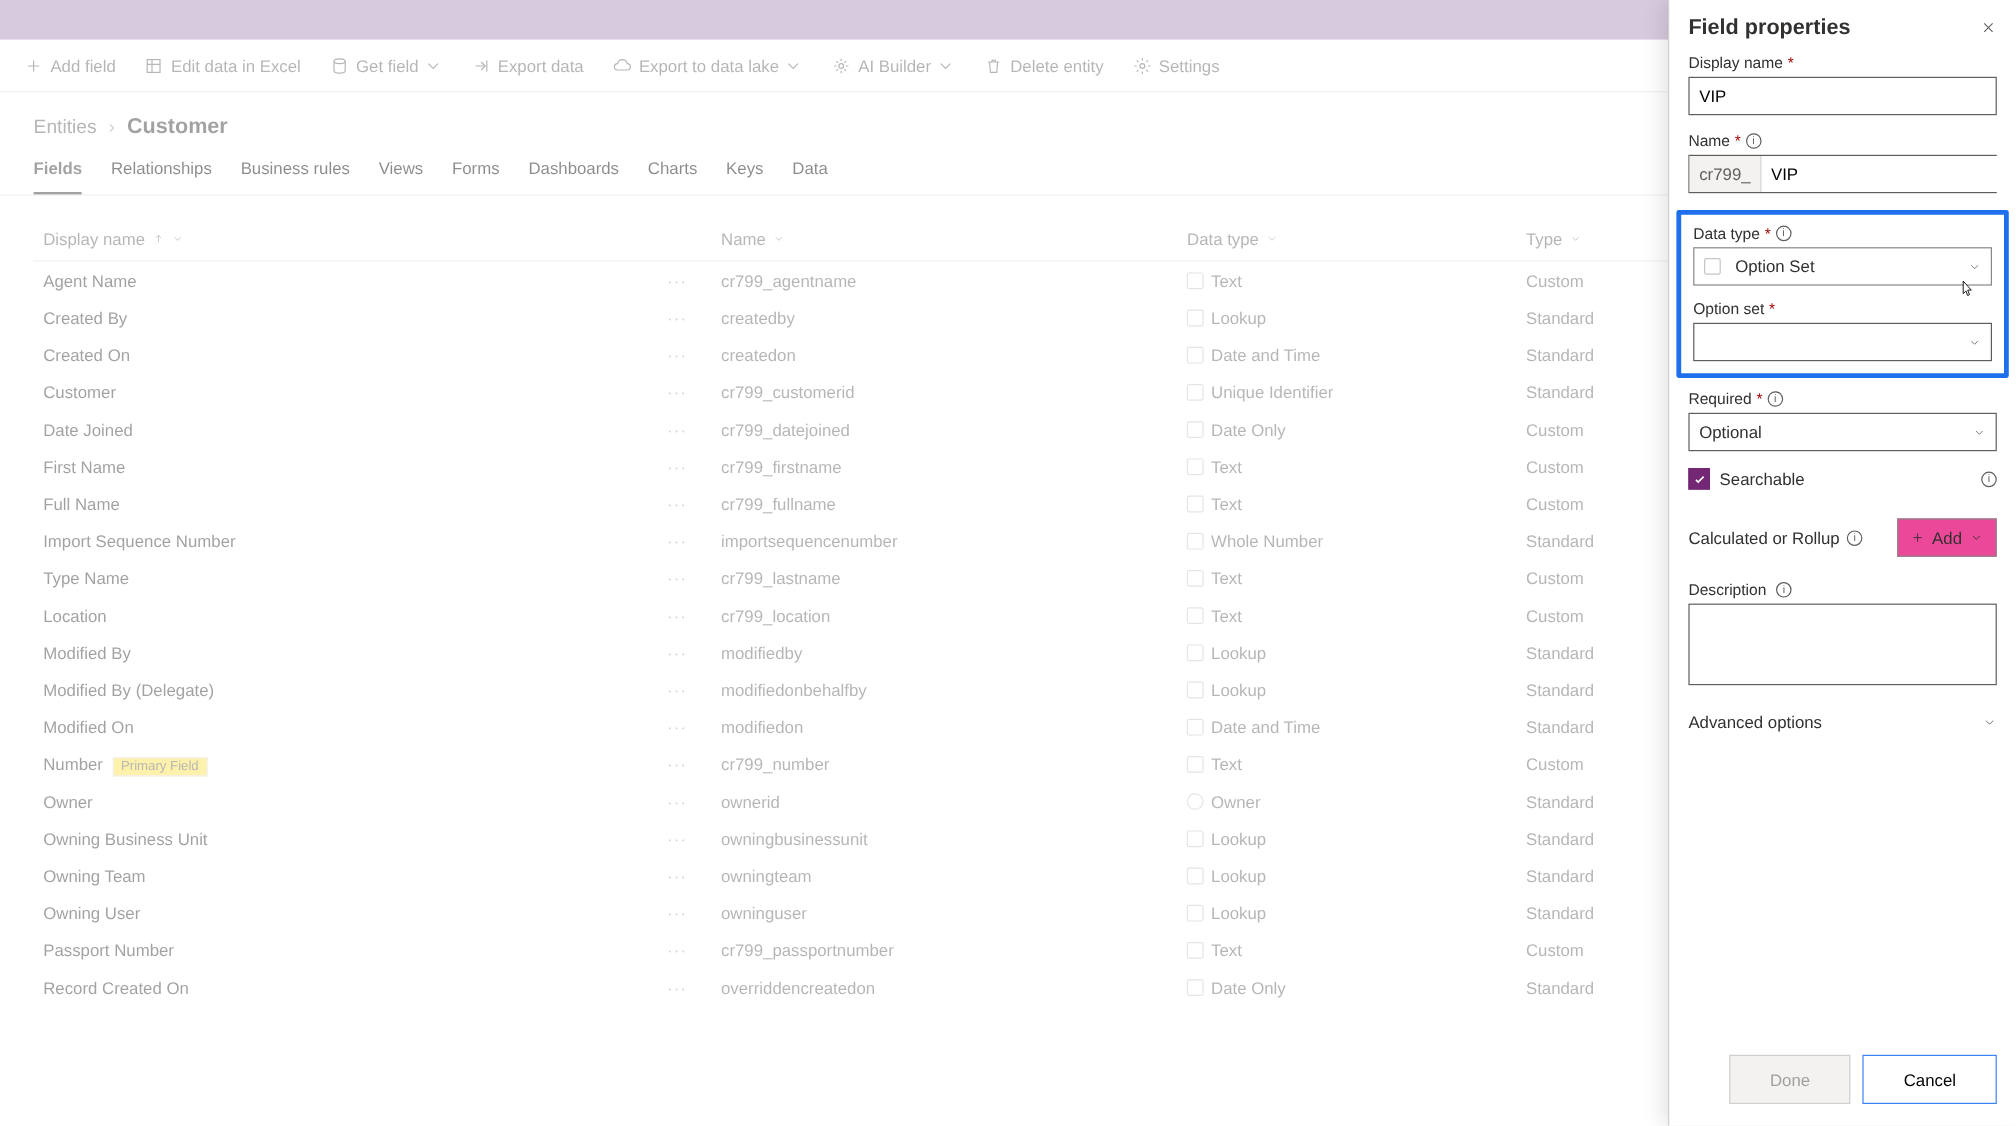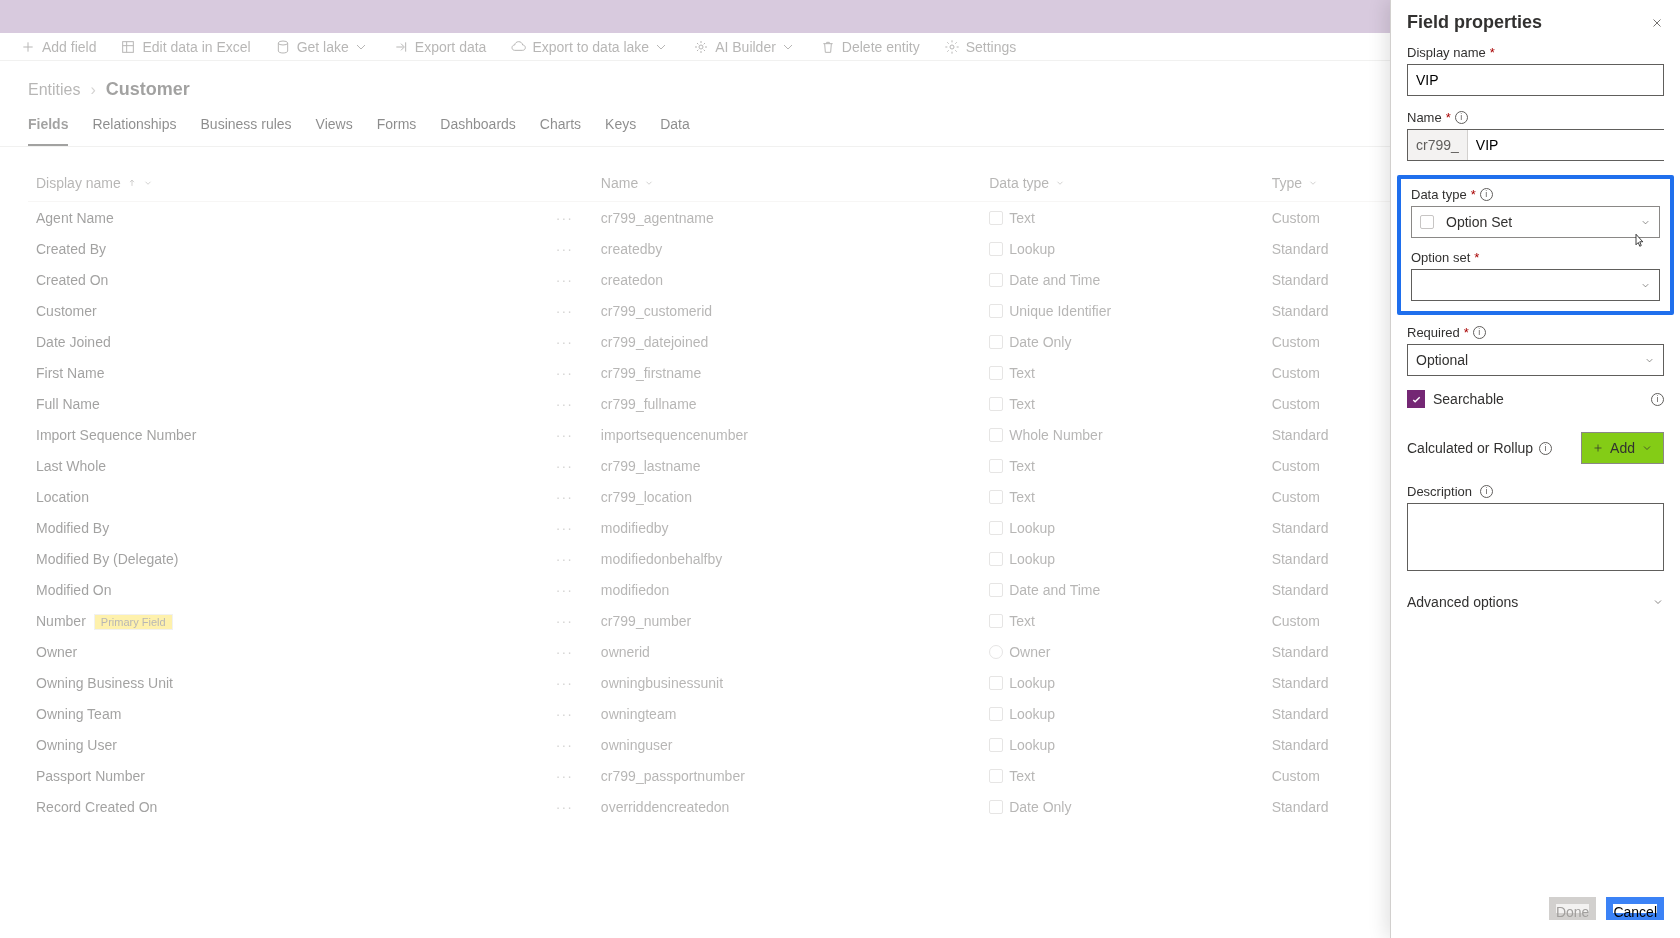--- a/index.html
+++ b/index.html
@@ -5,21 +5,21 @@
 * { box-sizing: border-box; margin: 0; padding: 0; font-family: "Segoe UI", -apple-system, sans-serif; }
 body { background: #fff; color: #323130; font-size: 14px; overflow: hidden; }
 
 
 .topbar { height: 33px; background: #a98bb5; display: flex; align-items: center; justify-content: flex-end; padding-right: 20px; color: #fff; font-size: 11px; }
 .topbar .env { display: flex; flex-direction: column; align-items: flex-start; line-height: 1.1; margin-left: 6px;}
 .topbar .envlabel{font-size:10px; opacity:.9;}
 .topbar svg{stroke:#fff;}
 
 
-.commandbar { height: 28px; display: flex; align-items: center; gap: 4px; padding: 0 10px; border-bottom: 1px solid #e1dfdd; color: #605e5c; }
+.commandbar { height: 44px; display: flex; align-items: center; gap: 4px; padding: 0 10px; border-bottom: 1px solid #e1dfdd; color: #605e5c; }
 .commandbar .cmd { display: inline-flex; align-items: center; gap: 6px; padding: 0 10px; height: 100%; cursor: pointer; font-size: 14px;}
 .commandbar .cmd svg { width: 16px; height: 16px; stroke: #605e5c; fill: none; stroke-width: 1.5; }
 .commandbar .chev { width:10px;height:10px; stroke:#605e5c; fill:none; stroke-width:1.5; margin-left:-2px;}
 
 
 .breadcrumb-row { padding: 18px 28px 6px; display:flex; align-items:baseline; gap:10px;}
 .breadcrumb-row .crumb { color:#605e5c; font-size:16px;}
 .breadcrumb-row .sep { color:#a19f9d; font-size:16px;}
 .breadcrumb-row .current { font-size:18px; font-weight:600; color:#323130;}
 
@@ -65,29 +65,29 @@
 .select { width:100%; height:32px; border:1px solid #605e5c; display:flex; align-items:center; padding:0 8px; justify-content:space-between; cursor:pointer; background:#fff;}
 .select .sel-left{display:flex;align-items:center;gap:6px;}
 .select .chev{width:11px;height:11px;stroke:#605e5c;fill:none;stroke-width:1.5;}
 .select.optselected{ border:1px solid #8a8886;}
 .highlight-box{ border:4px solid #1f6fed; padding:8px 10px 10px; margin:0 -10px 10px; border-radius:2px;}
 .highlight-box .field-group{margin-bottom:12px;}
 .highlight-box .field-group:last-child{margin-bottom:0;}
 .checkbox-row{display:flex;align-items:center;gap:8px;}
 .checkbox{ width:18px;height:18px; background:#742774; border:1px solid #742774; display:flex;align-items:center;justify-content:center;}
 .checkbox svg{width:11px;height:11px;stroke:#fff;fill:none;stroke-width:3;}
-.add-btn{ height:32px; border:1px solid #8a8886; background:#84cc16; display:inline-flex;align-items:center; gap:6px; padding:0 10px; cursor:pointer; margin-left:auto;}
+.add-btn{ height:32px; border:1px solid #8a8886; background:#ec4899; display:inline-flex;align-items:center; gap:6px; padding:0 10px; cursor:pointer; margin-left:auto;}
 .add-btn svg{width:12px;height:12px;stroke:#323130;fill:none;stroke-width:1.5;}
 .calc-row{display:flex;align-items:center;}
 .textarea{width:100%;height:68px;border:1px solid #605e5c;resize:none;padding:6px;font-family:inherit;font-size:14px;}
 .adv-row{display:flex;align-items:center;justify-content:space-between;cursor:pointer;padding:6px 0;}
 .adv-row svg{width:12px;height:12px;stroke:#605e5c;fill:none;stroke-width:1.5;}
 
 .panel-footer{ padding:12px 16px 18px; display:flex; justify-content:flex-end; gap:10px;}
-.btn{ height:23px; padding:0 0; border:7px solid #3b82f6; background:#fff; cursor:pointer; font-size:14px;}
+.btn{ height:41px; padding:0 33px; border:1px solid #3b82f6; background:#fff; cursor:pointer; font-size:14px;}
 .btn.primary{ background:#f3f2f1; border-color:#d2d0ce; color:#a19f9d; cursor:not-allowed;}
 
 
 .cursor-img{position:absolute; width:18px;height:22px; pointer-events:none; z-index:20;}
 </style>
 </head>
 <body>
 
 <div class="topbar">
   <svg width="14" height="14" viewBox="0 0 24 24" fill="none" stroke-width="1.5">
@@ -112,21 +112,21 @@
         <rect x="4" y="4" width="16" height="16"></rect>
         <path d="M4 10h16M10 4v16"></path>
       </svg>
       <span>Edit data in Excel</span>
     </div>
   <div class="cmd">
       <svg viewBox="0 0 24 24">
         <ellipse cx="12" cy="6" rx="7" ry="3"></ellipse>
         <path d="M5 6v12c0 1.7 3.1 3 7 3s7-1.3 7-3V6"></path>
       </svg>
-      <span>Get lake</span>
+      <span>Get field</span>
       <svg class="chev" viewBox="0 0 24 24">
         <path d="M6 9l6 6 6-6"></path>
       </svg>
     </div>
   <div class="cmd">
       <svg viewBox="0 0 24 24">
         <path d="M5 12h10M12 7l5 5-5 5M19 5v14"></path>
       </svg>
       <span>Export data</span>
     </div>
@@ -299,21 +299,21 @@
           <td>Import Sequence Number</td>
           <td class="rowmenu">···</td>
           <td>importsequencenumber</td>
           <td><span class="typeicon"></span>Whole Number</td>
           <td>Standard</td>
           <td class="checkcol"><svg viewBox="0 0 24 24">
               <path d="M5 13l4 4 10-10"></path>
             </svg></td>
         </tr>
         <tr>
-          <td>Last Whole</td>
+          <td>Type Name</td>
           <td class="rowmenu">···</td>
           <td>cr799_lastname</td>
           <td><span class="typeicon"></span>Text</td>
           <td>Custom</td>
           <td class="checkcol"><svg viewBox="0 0 24 24">
               <path d="M5 13l4 4 10-10"></path>
             </svg></td>
         </tr>
         <tr>
           <td>Location</td>

